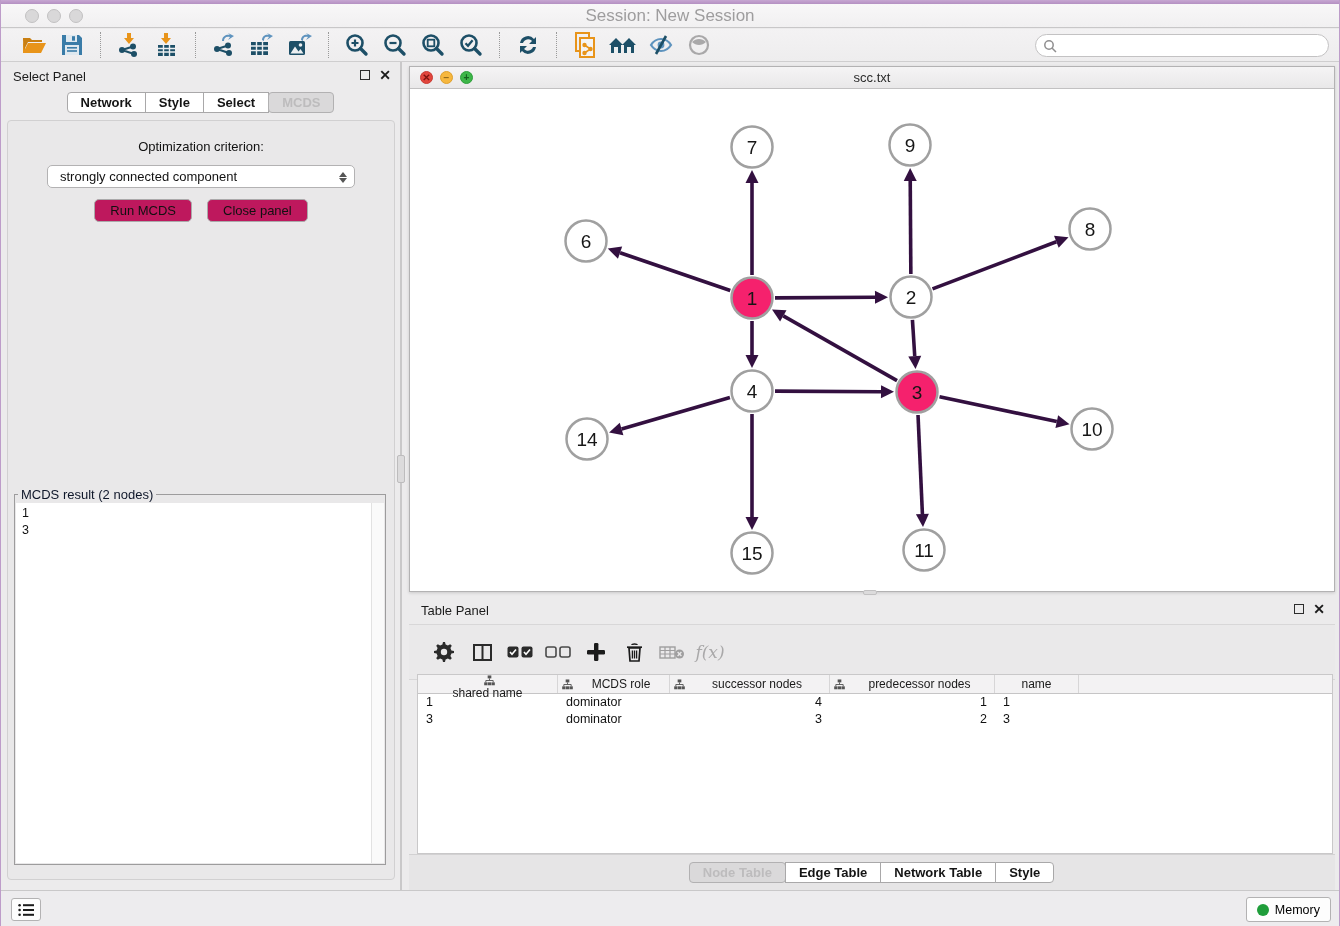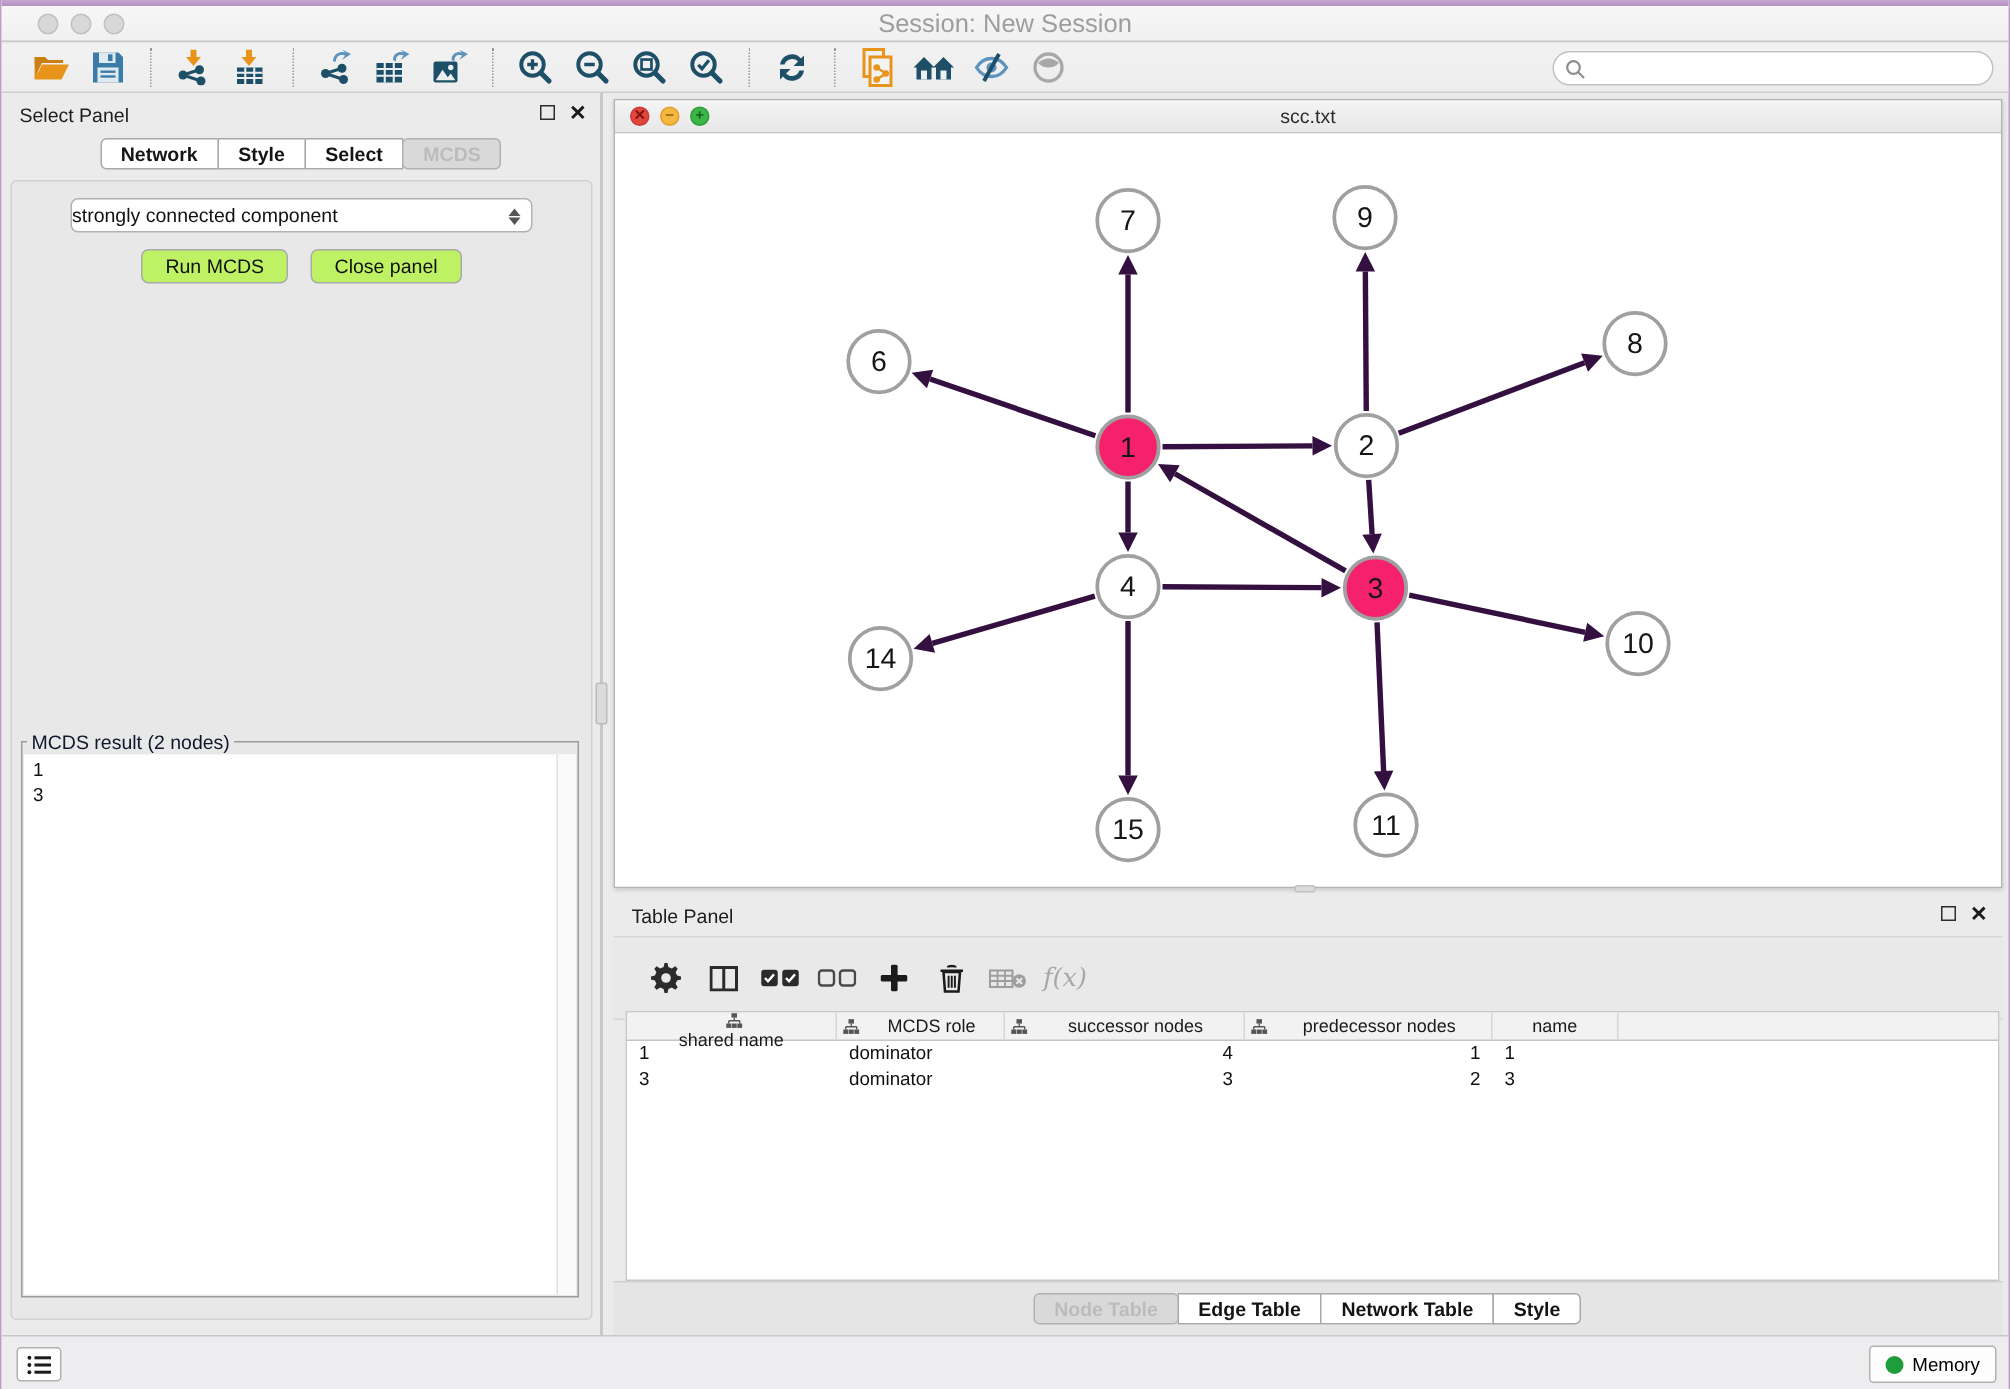--- a/index.html
+++ b/index.html
@@ -38,28 +38,28 @@
   .tab { padding:2px 13px; font-size:13px; background:#fff; border:1px solid #a9a8a9;
     margin-left:-1px; color:#141414; font-weight:600; }
   .tab:first-child { border-radius:4px 0 0 4px; }
   .tab:last-child { border-radius:0 4px 4px 0; }
   .tab.active { background:#dadoda; background:#dad9da; color:#bdbcbd; border-color:#b2b1b2; border-radius:4px; }
   .cp-content { position:absolute; left:6px; right:6px; top:58px; bottom:10px;
     background:#e9e8e9; border:1px solid #d1d0d1; border-radius:4px; }
   .opt-label { text-align:center; margin-top:18px; font-size:13px; color:#111; }
   .dropdown { position:relative; width:308px; height:23px; margin:11px auto 0 auto; background:#fff;
     border:1px solid #b3b2b3; border-radius:5px; font-size:13px; color:#111;
-    line-height:21px; }
+    line-height:21px; padding-left:12px; }
   .dd-stepper { position:absolute; right:6px; top:2px; width:11px; height:18px;
     display:flex; flex-direction:column; align-items:center; justify-content:center; gap:1px; }
   .dd-stepper span { width:0; height:0; border-left:4px solid transparent; border-right:4px solid transparent; }
   .dd-up { border-bottom:5px solid #555; }
   .dd-down { border-top:5px solid #555; }
   .btn-row { display:flex; justify-content:center; gap:15px; margin-top:11px; }
-  .push-btn { background:#bef264; border:1px solid #aaa9aa; border-radius:5px; font-size:13px;
+  .push-btn { background:#be185d; border:1px solid #aaa9aa; border-radius:5px; font-size:13px;
     padding:3px 15px; color:#111; font-family:inherit; }
   .result-fieldset { position:absolute; left:6px; right:8px; top:366px; height:378px;
     border:1px solid #9d9c9d; margin:0; padding:1px; }
   .result-fieldset legend { font-size:13px; color:#0f172a; padding:0 3px; margin-left:2px; }
   .result-area { position:relative; background:#fff; width:100%; height:100%;
     font-size:12.5px; color:#111; padding:2px 6px; }
   .result-line { line-height:17px; }
   .result-scroll { position:absolute; right:0; top:0; bottom:0; width:13px;
     background:#fafafa; border-left:1px solid #e2e2e2; }
   
@@ -266,20 +266,21 @@
       <span class="close-x">✕</span>
     </span>
   </div>
   <div class="tab-row" id="cp-tabs">
       <span class="tab">Network</span>
       <span class="tab">Style</span>
       <span class="tab">Select</span>
       <span class="tab active">MCDS</span>
     </div>
   <div class="cp-content">
+    <div class="opt-label">Optimization criterion:</div>
     <div class="dropdown">
       <span>strongly connected component</span>
       <span class="dd-stepper">
         <span class="dd-up"></span>
           <span class="dd-down"></span>
       </span>
     </div>
     <div class="btn-row">
       <button class="push-btn">Run MCDS</button>
       <button class="push-btn">Close panel</button>

